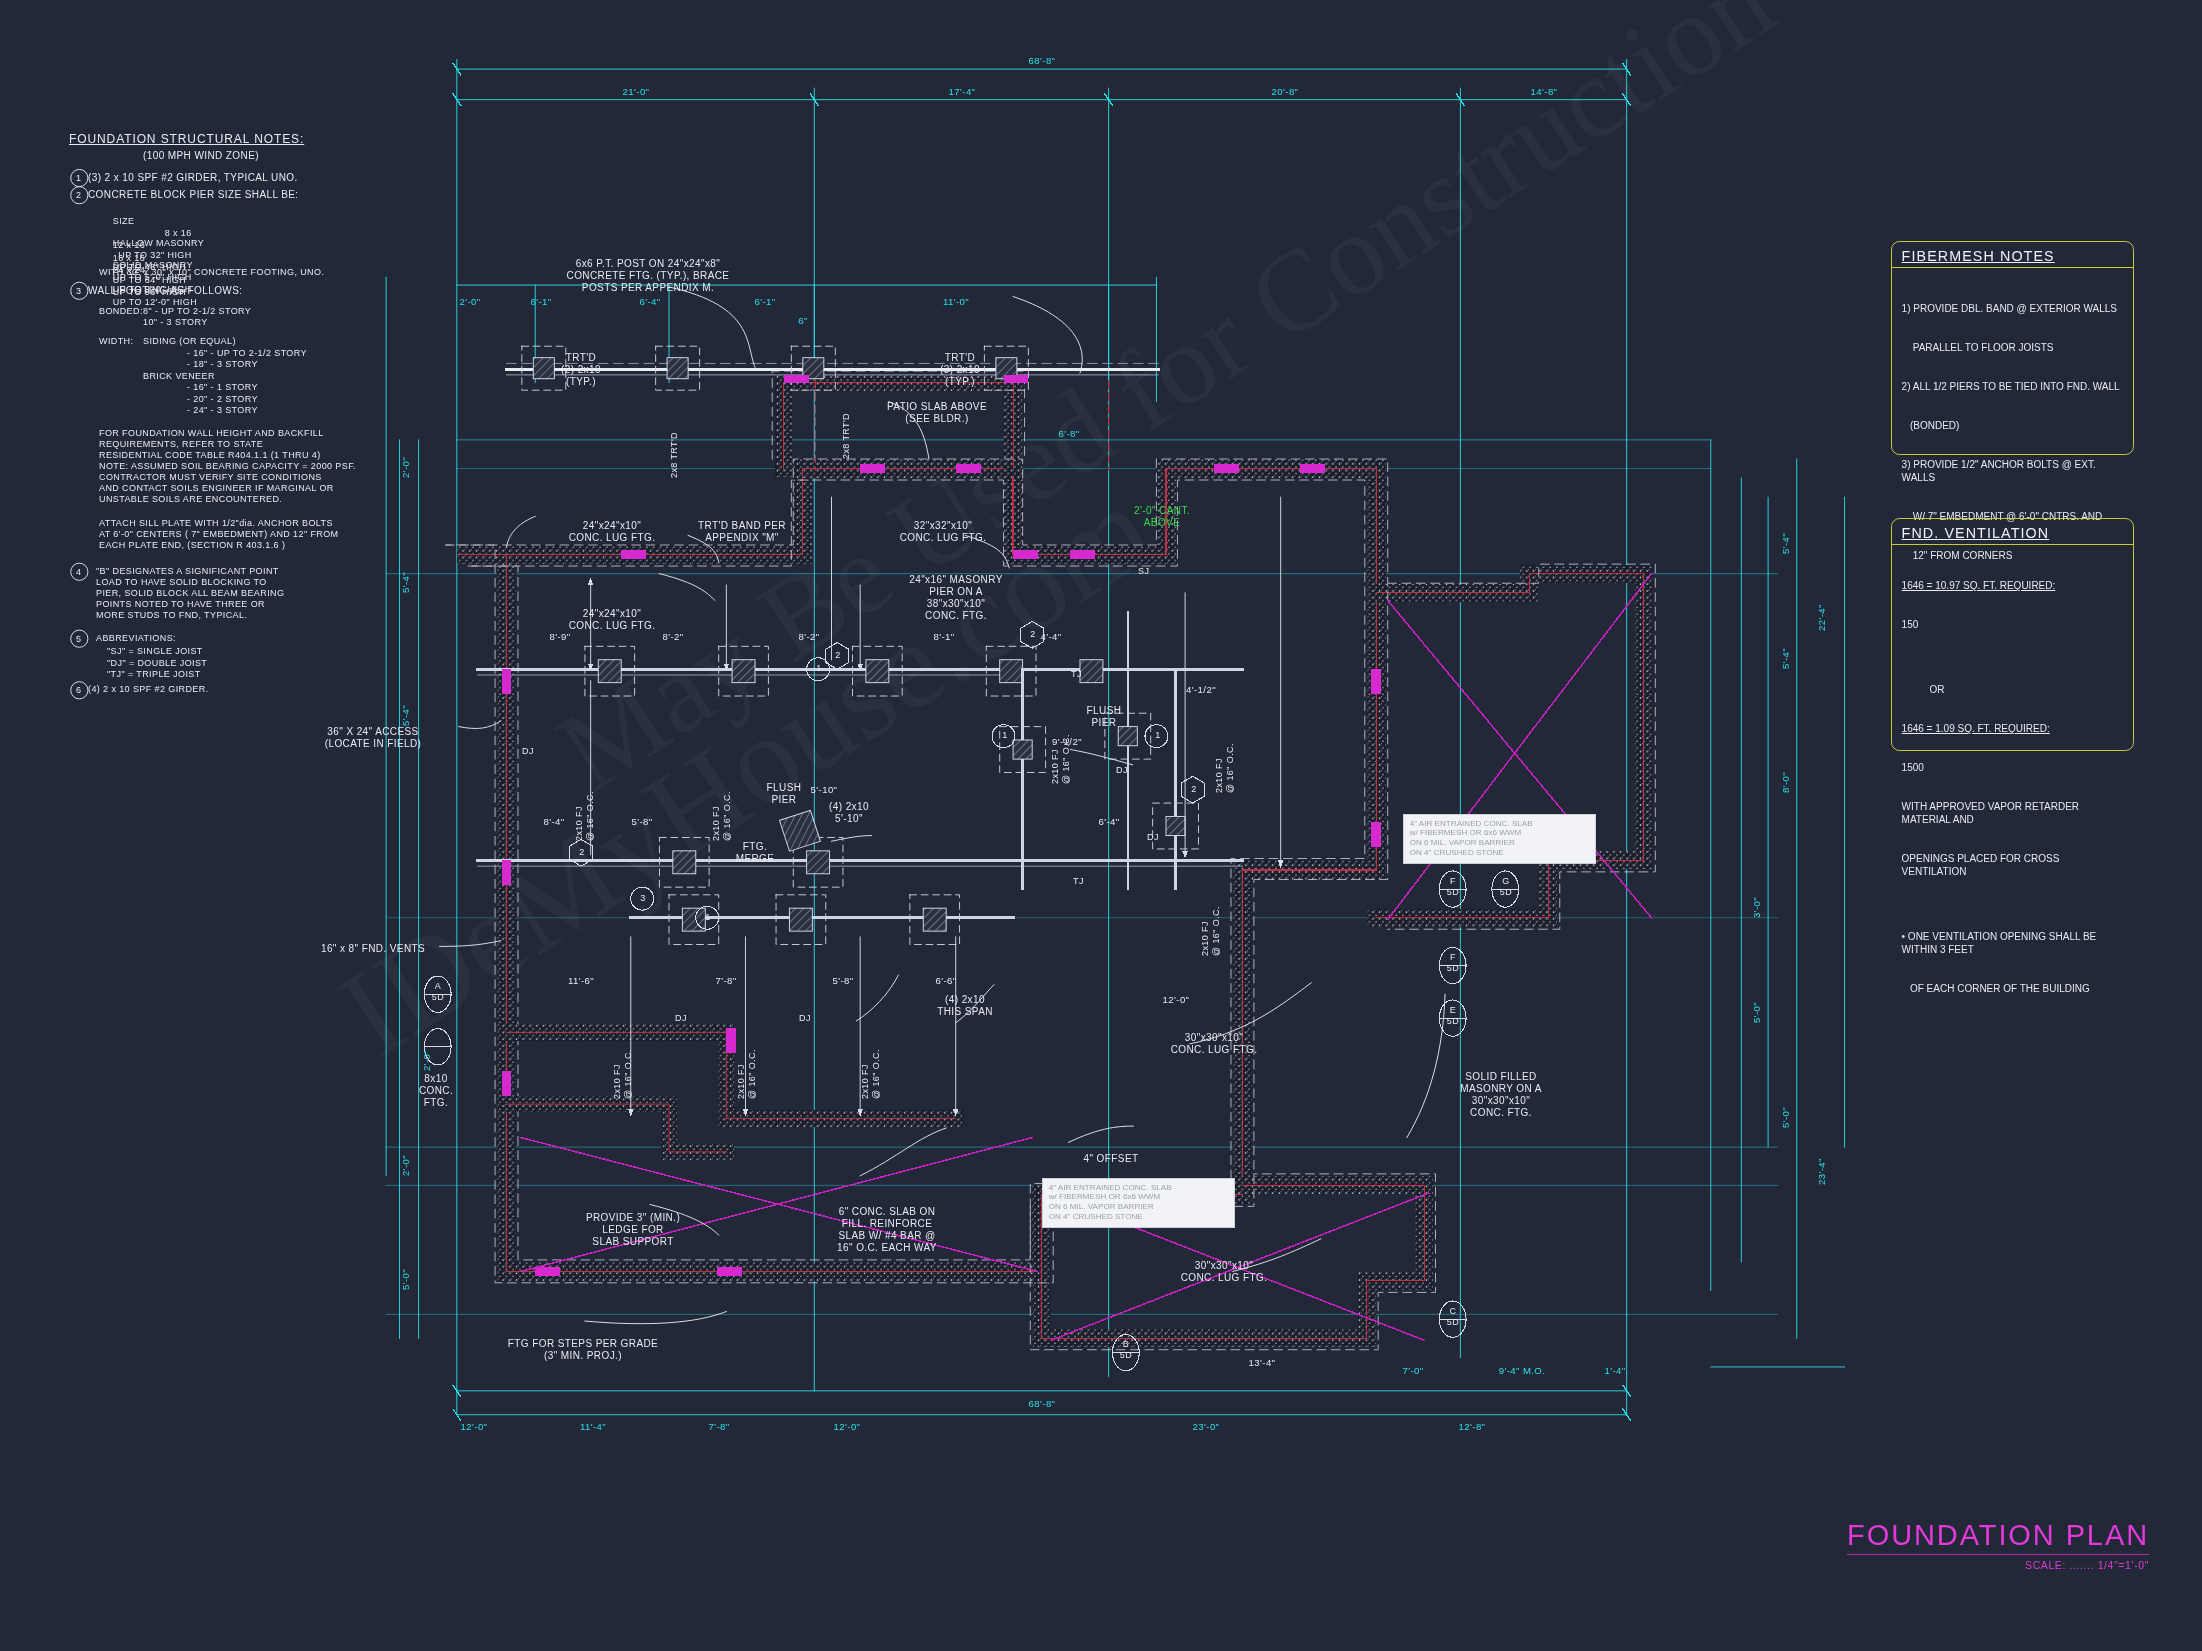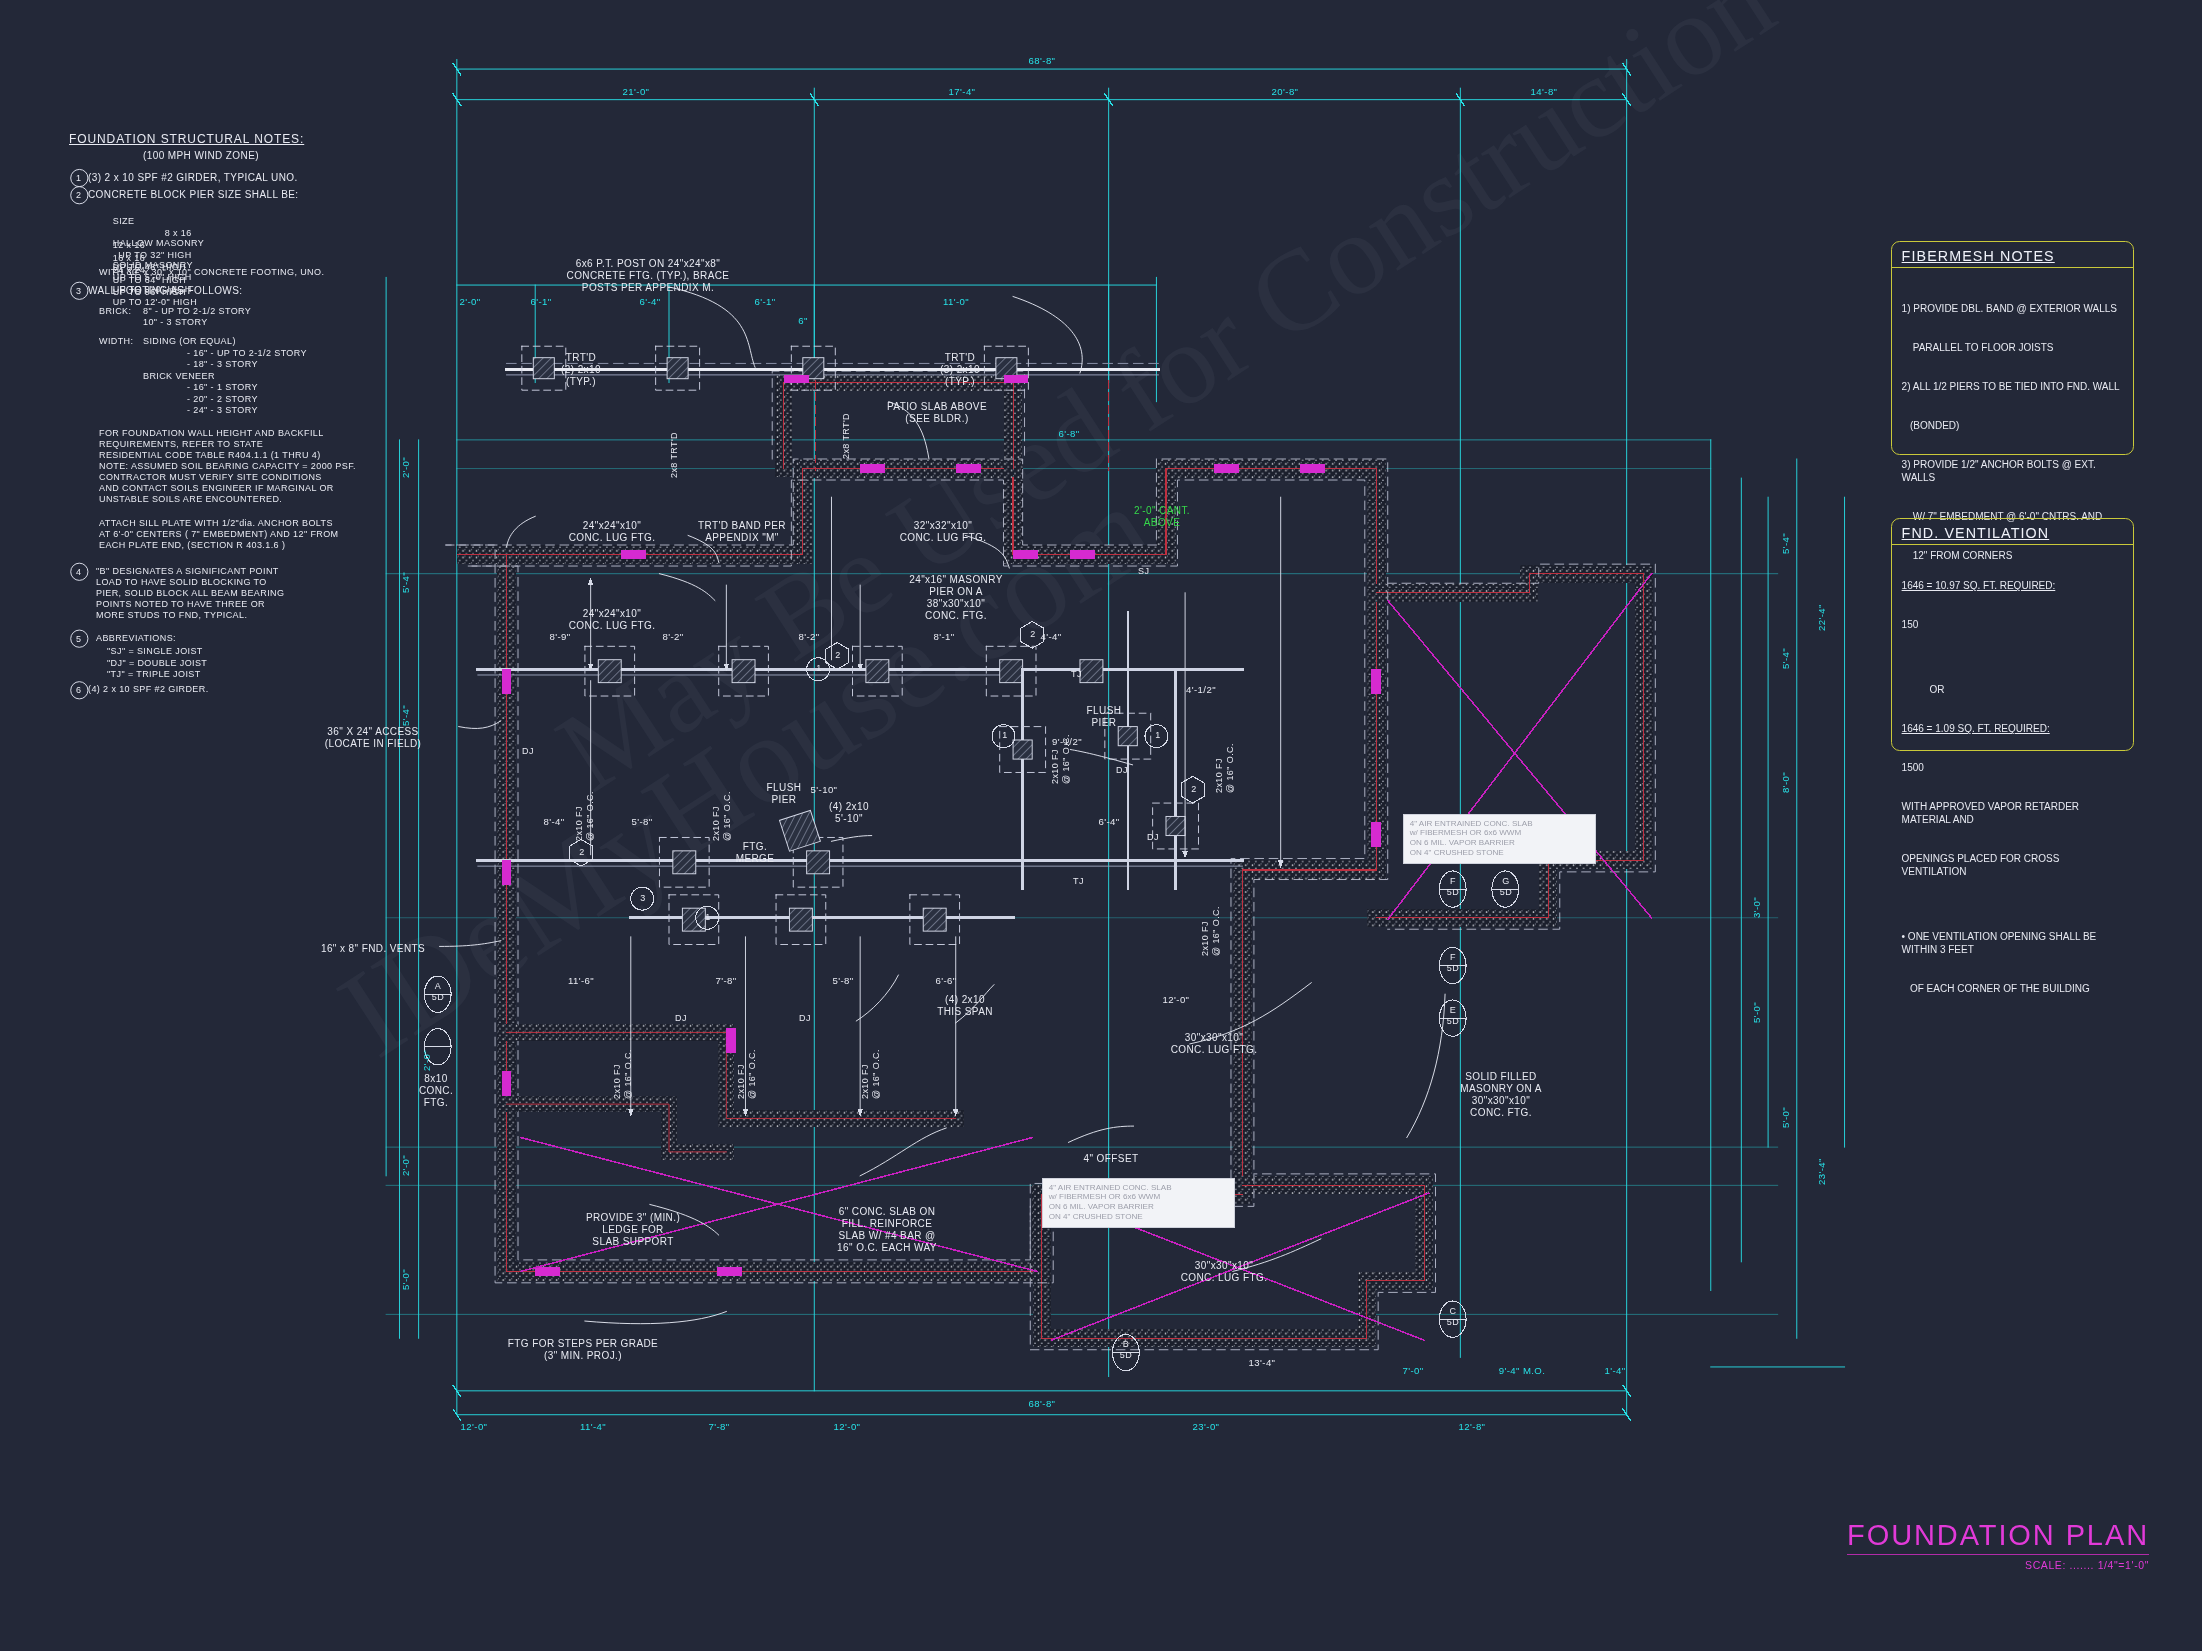--- a/index.html
+++ b/index.html
@@ -419,21 +419,21 @@
 </div>
 <div class="txt t9" style="left:107px;top:254px;">
   <span>24 x 24</span>
   <span style="display:inline-block;width:38px"></span>
   <span>UP TO 96" HIGH</span>
 </div>
 <div class="txt t9" style="left:99px;top:267px;">WITH 30" x 30" x 10" CONCRETE FOOTING, UNO.</div>
 
 <div class="txt t10" style="left:88px;top:285px;">WALL FOOTING AS FOLLOWS:</div>
 
-<div class="txt t9" style="left:99px;top:306px;">BRICK:</div>
+<div class="txt t9" style="left:99px;top:306px;">BONDED:</div>
 <div class="txt t9" style="left:143px;top:306px;">8" - UP TO 2-1/2 STORY</div>
 <div class="txt t9" style="left:143px;top:317px;">10" - 3 STORY</div>
 
 <div class="txt t9" style="left:99px;top:336px;">WIDTH:</div>
 <div class="txt t9" style="left:143px;top:336px;">SIDING (OR EQUAL)</div>
 <div class="txt t9" style="left:187px;top:348px;">- 16" - UP TO 2-1/2 STORY</div>
 <div class="txt t9" style="left:187px;top:359px;">- 18" - 3 STORY</div>
 <div class="txt t9" style="left:143px;top:371px;">BRICK VENEER</div>
 <div class="txt t9" style="left:187px;top:382px;">- 16" - 1 STORY</div>
 <div class="txt t9" style="left:187px;top:394px;">- 20" - 2 STORY</div>

